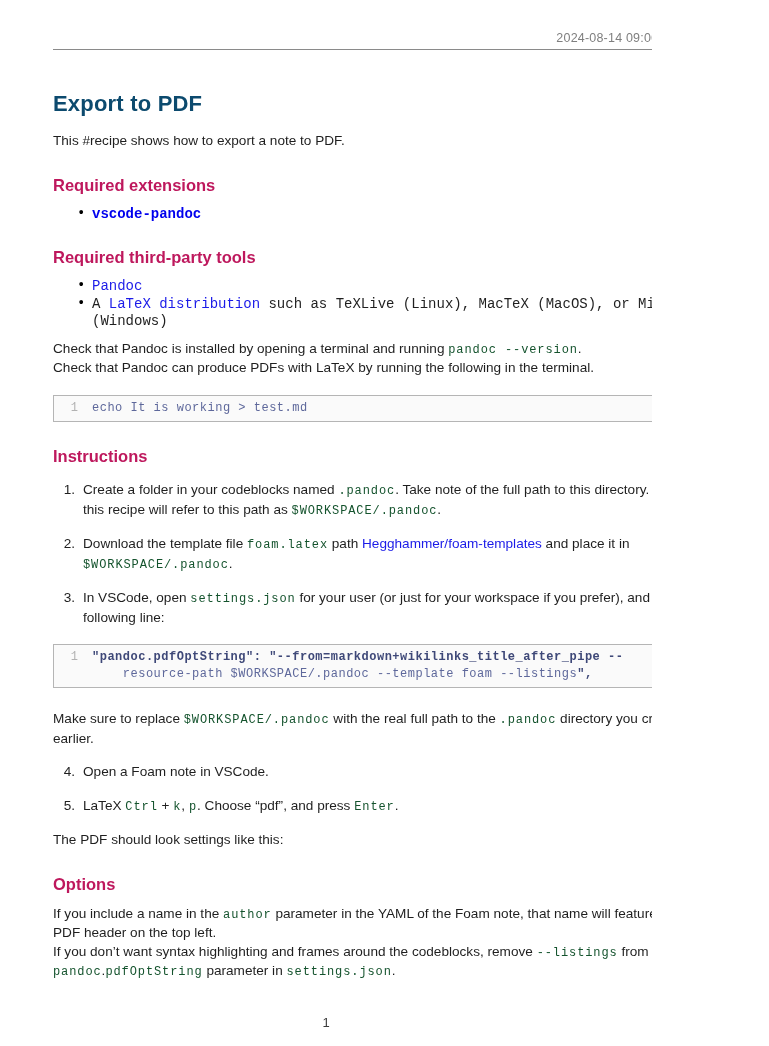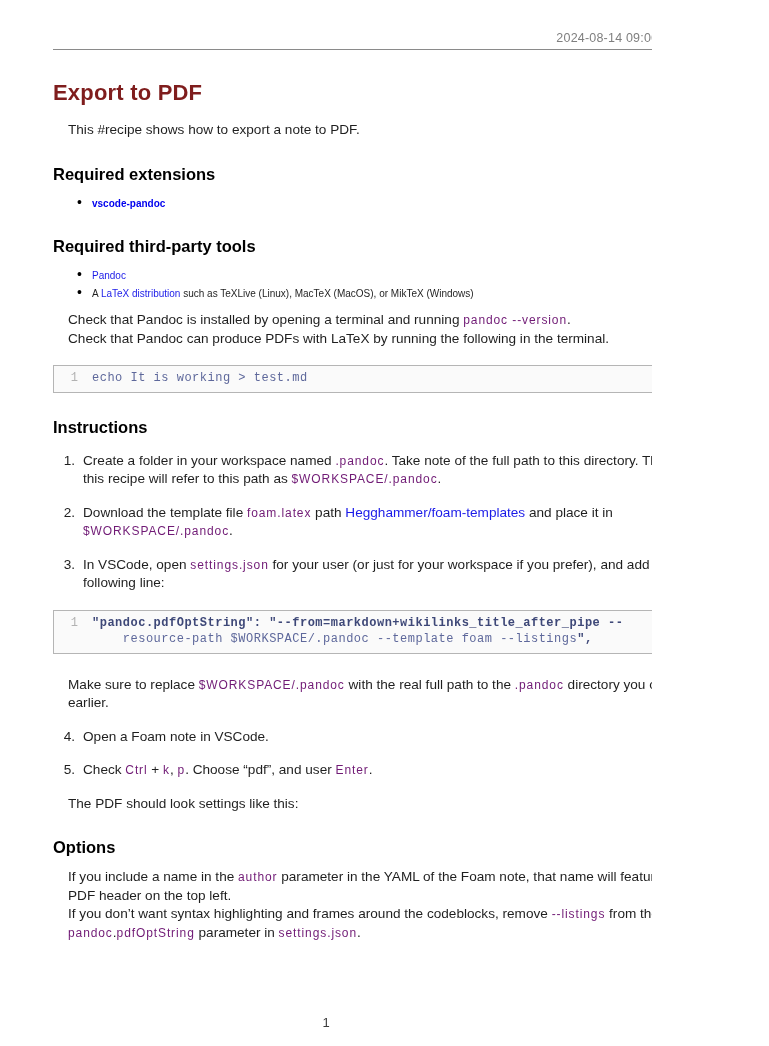--- a/index.html
+++ b/index.html
@@ -17,34 +17,34 @@
     text-align:right;
     font-size:12.5px; color:#7f7f7f;
     padding-bottom:4px;
     border-bottom:1px solid #8a8a8a;
     letter-spacing:0.2px;
   }
   .content {
     position:absolute; top:78px; left:53px; width:665px;
   }
   h1.doc-title {
-    font-size:22px; font-weight:bold; color:#7f1d1d;
-    margin:2px 0 15px 0; letter-spacing:0.2px;
+    font-size:22px; font-weight:bold; color:#0c4a6e;
+    margin:13px 0 15px 0; letter-spacing:0.2px;
   }
   h2.sec {
-    font-size:16.5px; font-weight:bold; color:#000000;
+    font-size:16.5px; font-weight:bold; color:#be185d;
     margin:25px 0 11px 0;
   }
   p.para {
-    font-size:13.6px; line-height:18.5px; margin:8px 15px;
+    font-size:13.6px; line-height:18.5px; margin:8px 0;
   }
   ul.blist { list-style:none; margin:9px 0 9px 0; }
   ul.blist li {
     position:relative; padding-left:39px;
-    font-size:10px; line-height:17.5px;
+    font-size:14px; line-height:17.5px;font-family:Liberation Mono, monospace;
   }
   ul.blist li::before {
     content:"•"; position:absolute; left:24px; top:-1px;
     color:#000; font-size:14px;
   }
   .olist { margin:14px 0; }
   .oli {
     display:flex; margin:15px 0;
     font-size:13.6px; line-height:18.5px;
   }
@@ -60,22 +60,22 @@
     font-size:12px; line-height:16.5px;
   }
   .codeline { white-space:pre; }
   .lineno {
     display:inline-block; width:14px; text-align:right;
     color:#b2b2b2; margin-right:14px;
   }
   .cn { color:#5e689b; letter-spacing:0.5px; }
   .ck { color:#3e4878; font-weight:bold; letter-spacing:0.5px; }
   code.inline {
-    font-family:Liberation Sans, sans-serif;
-    font-size:12px; color:#701a75; letter-spacing:0.9px;
+    font-family:Liberation Mono, monospace;
+    font-size:12px; color:#14532d; letter-spacing:0.9px;
   }
   a.link { color:#1b1be8; text-decoration:none; cursor:pointer; }
   a.link.bold { font-weight:bold; color:#0000ee; }
   .footer {
     position:absolute; bottom:16px; left:0; width:100%;
     text-align:center; font-size:13px; color:#3c3c3c;
   }
 </style>
 </head>
 <body>
@@ -95,21 +95,21 @@
         <li><span>A </span><a class="link">LaTeX distribution</a><span> such as TeXLive (Linux), MacTeX (MacOS), or MikTeX (Windows)</span></li>
       </ul>
       <p class="para"><span>Check that Pandoc is installed by opening a terminal and running </span><code class="inline">pandoc --version</code><span>.</span><br><span>Check that Pandoc can produce PDFs with LaTeX by running the following in the terminal.</span></p>
       <div class="codeblock">
         <div class="codeline"><span class="lineno">1</span><span class="cn">echo It is working &gt; test.md</span></div>
       </div>
       <h2 class="sec">Instructions</h2>
       <div class="olist">
         <div class="oli">
           <span class="num">1.</span>
-          <div class="otext"><span>Create a folder in your workspace named </span><code class="inline">.pandoc</code><span>. Take note of the full path to this directory. The rest of this recipe will refer to this path as </span><code class="inline">$WORKSPACE/.pandoc</code><span>.</span></div>
+          <div class="otext"><span>Create a folder in your codeblocks named </span><code class="inline">.pandoc</code><span>. Take note of the full path to this directory. The rest of this recipe will refer to this path as </span><code class="inline">$WORKSPACE/.pandoc</code><span>.</span></div>
         </div>
         <div class="oli">
           <span class="num">2.</span>
           <div class="otext"><span>Download the template file </span><code class="inline">foam.latex</code><span> path </span><a class="link">Hegghammer/foam-templates</a><span> and place it in </span><code class="inline">$WORKSPACE/.pandoc</code><span>.</span></div>
         </div>
         <div class="oli">
           <span class="num">3.</span>
           <div class="otext"><span>In VSCode, open </span><code class="inline">settings.json</code><span> for your user (or just for your workspace if you prefer), and add the following line:</span></div>
         </div>
       </div>
@@ -118,21 +118,21 @@
         <div class="codeline"><span class="lineno"></span><span class="cn">    resource-path $WORKSPACE/.pandoc --template foam --listings</span><span class="ck">",</span></div>
       </div>
       <p class="para"><span>Make sure to replace </span><code class="inline">$WORKSPACE/.pandoc</code><span> with the real full path to the </span><code class="inline">.pandoc</code><span> directory you created earlier.</span></p>
       <div class="olist">
         <div class="oli">
           <span class="num">4.</span>
           <div class="otext"><span>Open a Foam note in VSCode.</span></div>
         </div>
         <div class="oli">
           <span class="num">5.</span>
-          <div class="otext"><span>Check </span><code class="inline">Ctrl</code><span> + </span><code class="inline">k</code><span>, </span><code class="inline">p</code><span>. Choose “pdf”, and user </span><code class="inline">Enter</code><span>.</span></div>
+          <div class="otext"><span>LaTeX </span><code class="inline">Ctrl</code><span> + </span><code class="inline">k</code><span>, </span><code class="inline">p</code><span>. Choose “pdf”, and press </span><code class="inline">Enter</code><span>.</span></div>
         </div>
       </div>
       <p class="para"><span>The PDF should look settings like this:</span></p>
       <h2 class="sec">Options</h2>
       <p class="para"><span>If you include a name in the </span><code class="inline">author</code><span> parameter in the YAML of the Foam note, that name will feature in the PDF header on the top left.</span><br><span>If you don’t want syntax highlighting and frames around the codeblocks, remove </span><code class="inline">--listings</code><span> from the </span><code class="inline">pandoc</code><span>.</span><code class="inline">pdfOptString</code><span> parameter in </span><code class="inline">settings.json</code><span>.</span></p>
     </div>
   <div class="footer">1</div>
 </div>
 
 </body></html>

